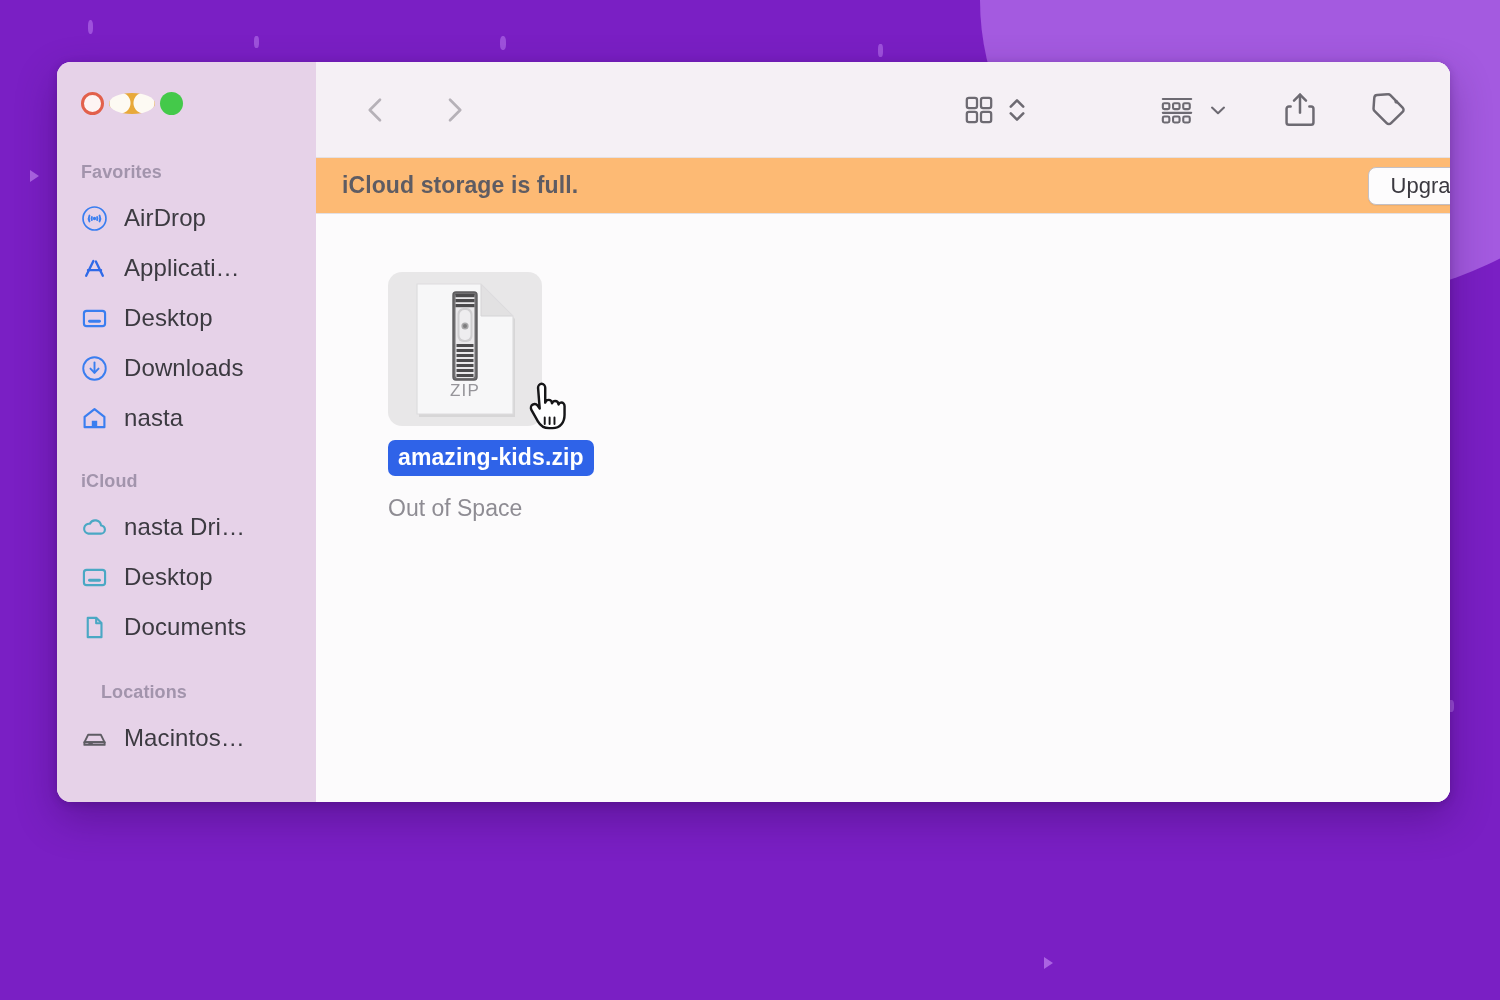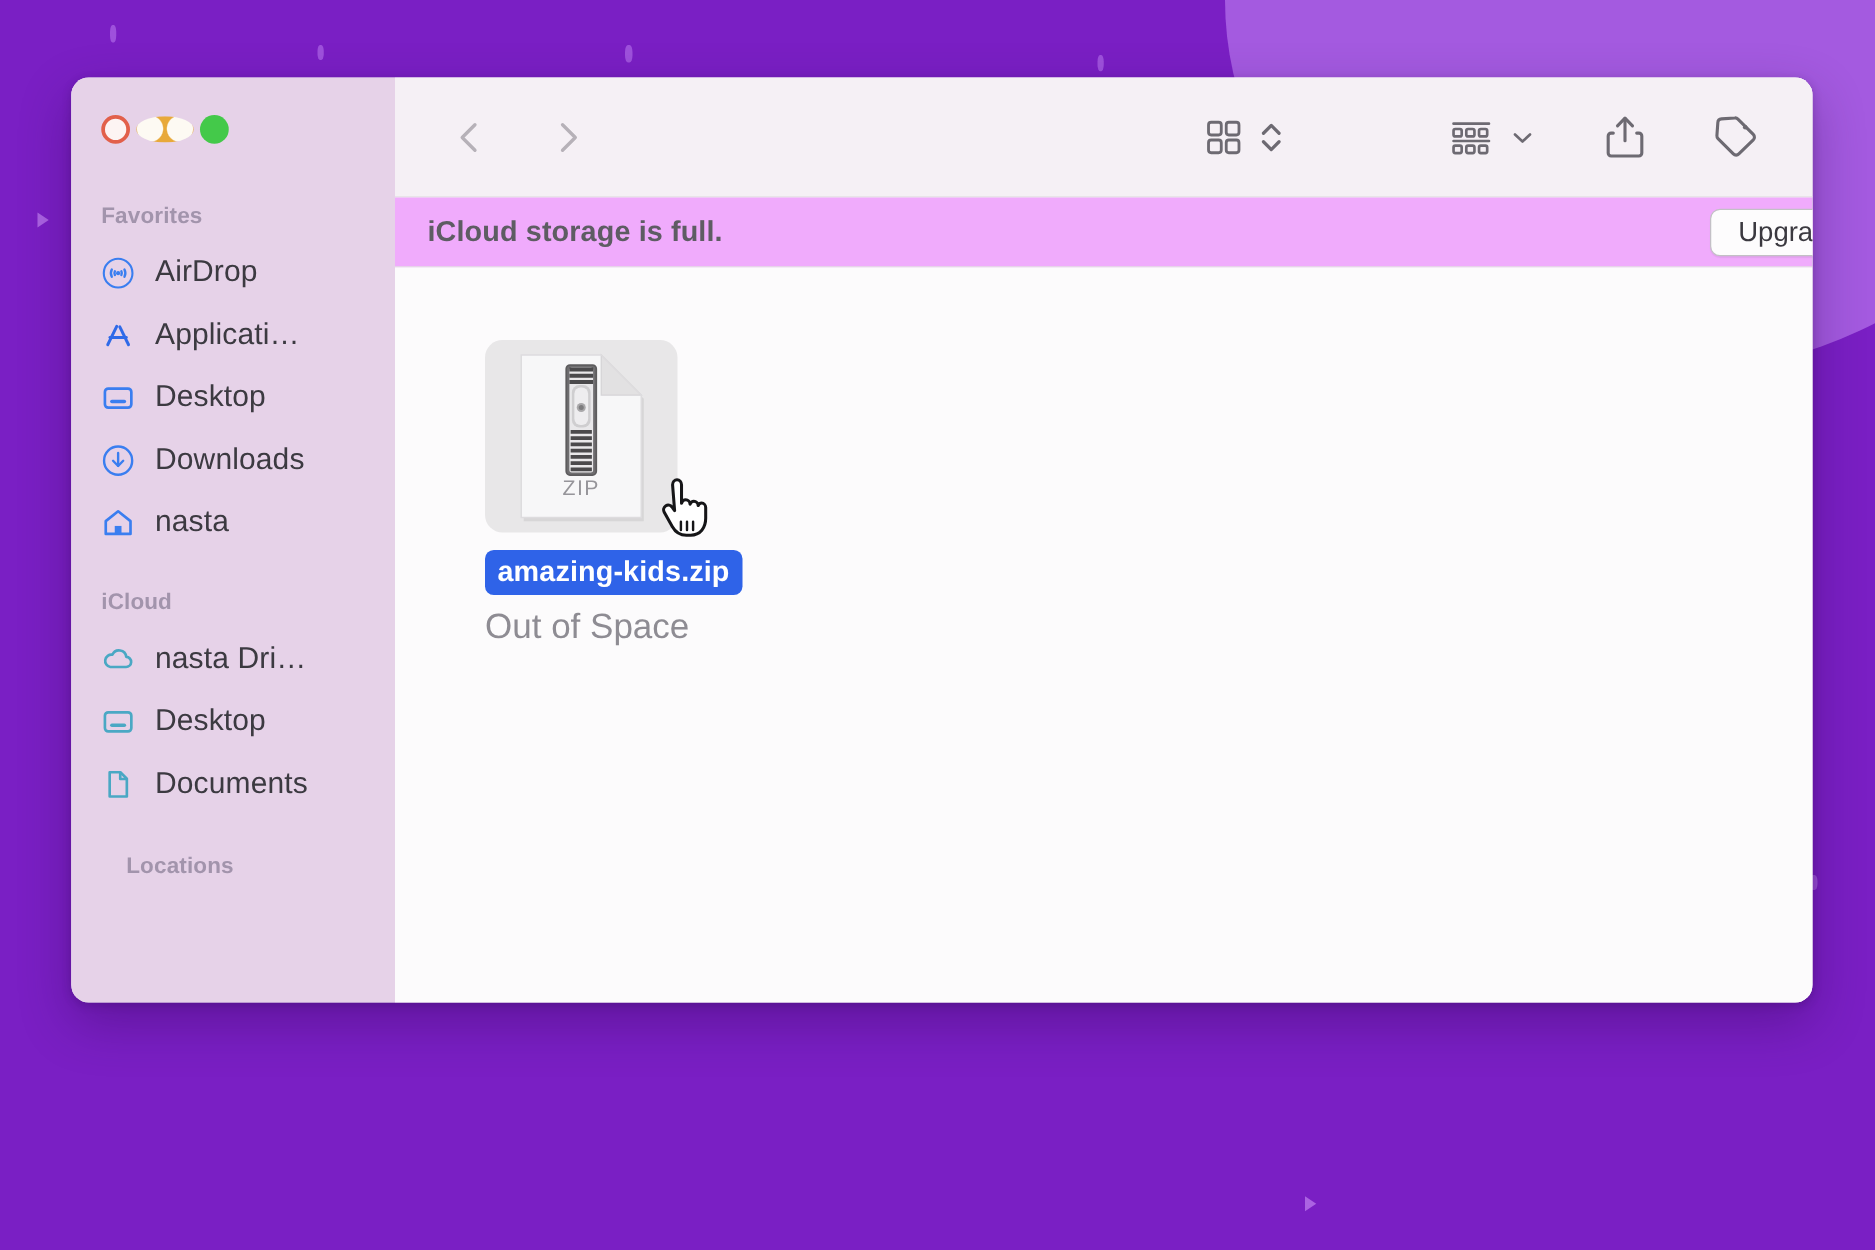--- a/index.html
+++ b/index.html
@@ -155,21 +155,21 @@
   }
   .tb-btn {
     display:flex; align-items:center; justify-content:center;
     cursor:default;
   }
 
   
   #banner {
     height:56px;
     flex:0 0 56px;
-    background:#f0abfc;
+    background:#fdba74;
     border-bottom:1px solid #e3e0e4;
     display:flex;
     align-items:center;
     justify-content:space-between;
     padding:0 0 0 26px;
     position:relative;
   }
   #banner-text {
     font-size:23px;
     font-weight:bold;
@@ -219,22 +219,22 @@
     background:#2f63e8;
     color:#ffffff;
     font-size:23px;
     font-weight:bold;
     border-radius:7px;
     padding:4px 10px 5px 10px;
     white-space:nowrap;
     letter-spacing:.1px;
   }
   #file-status {
-    margin-top:9px;
-    font-size:28px;
+    margin-top:19px;
+    font-size:23px;
     color:#8e8c93;
     white-space:nowrap;
   }
   #cursor {
     position:absolute;
     left:136px; top:110px;
     width:46px; height:52px;
     pointer-events:none;
   }
 </style>
@@ -350,20 +350,30 @@
               <path d="M6 3.4h7.6l4.6 4.6v12.6H6z"></path>
               <path d="M13.5 3.6v4.6h4.6"></path>
             </svg>
           </span>
           <span class="sb-label">Documents</span>
         </div>
 
 
         <div class="sb-header" style="padding-top:30px;margin-left:20px;">Locations</div>
 
+        <div class="sb-item">
+          <span class="sb-icon">
+            <svg width="27" height="27" viewBox="0 0 24 24" fill="none" stroke="#5e5c63" stroke-width="1.7" stroke-linejoin="round">
+              <path d="M3 15.4 6.4 8.6h11.2L21 15.4z"></path>
+              <path d="M3 15.4h18v2.3H3z"></path>
+              <path d="M6.5 16.6h4" stroke-width="1.1"></path>
+            </svg>
+          </span>
+          <span class="sb-label">Macintos…</span>
+        </div>
 
       </div>
     </div>
 
     <div id="pane">
 
       <div id="toolbar">
 
         <div class="nav-btn" id="nav-back">
           <svg width="34" height="34" viewBox="0 0 24 24" fill="none" stroke="#b6b1b8" stroke-width="1.9" stroke-linecap="round" stroke-linejoin="round">

